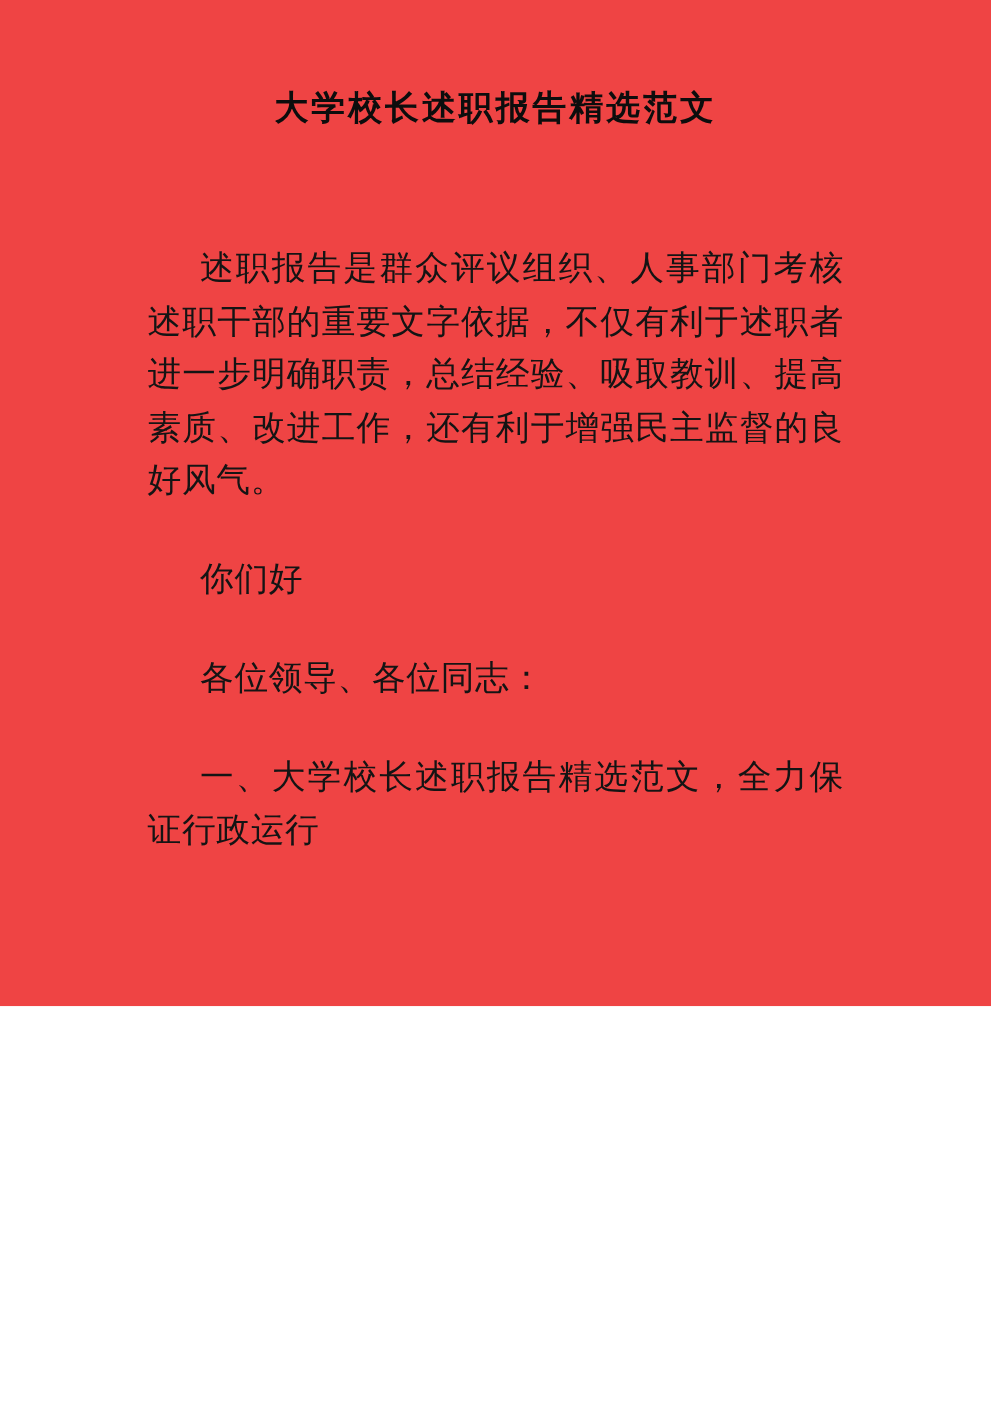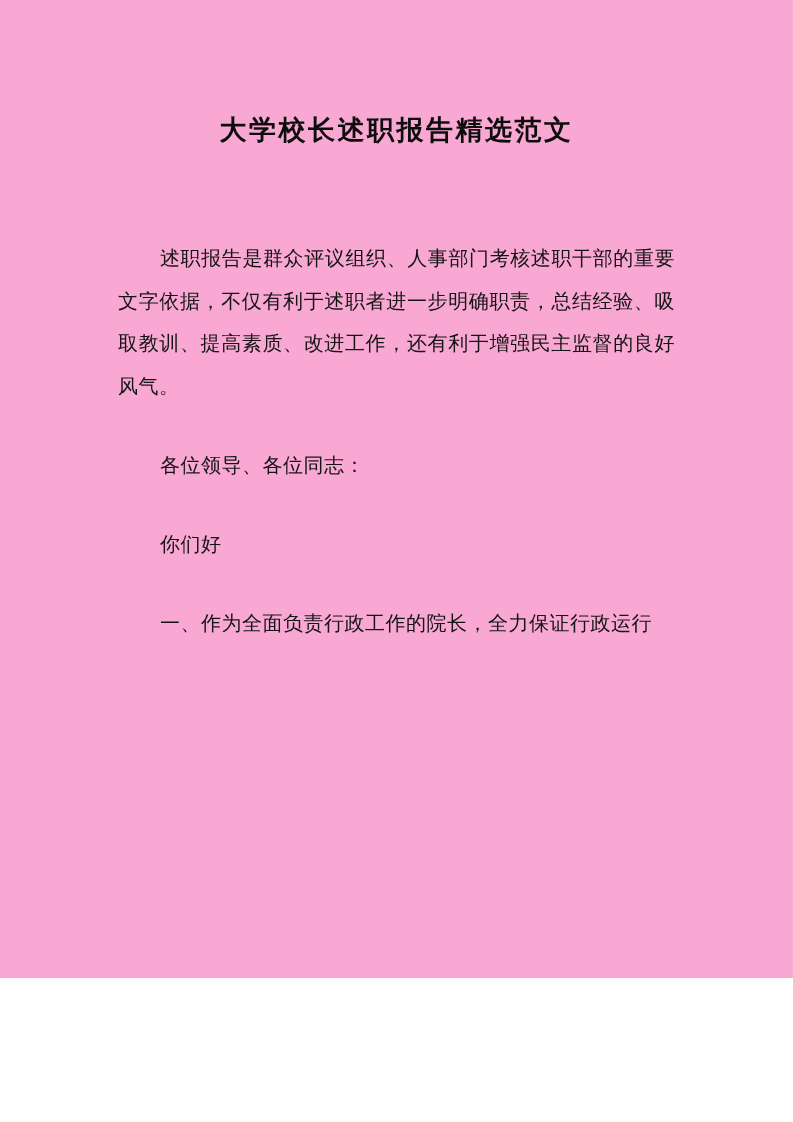--- a/index.html
+++ b/index.html
@@ -3,60 +3,60 @@
 <meta charset="utf-8">
 <style>
   html, body {
     margin: 0;
     padding: 0;
     background: #ffffff;
   }
   .page {
     position: relative;
     width: 793px;
-    height: 978px;
+    height: 805px;
     margin: 0 auto;
-    background: #f9a8d4;
+    background: #ef4444;
     box-sizing: border-box;
-    padding: 108px 118px 0 118px;
+    padding: 64px 118px 0 118px;
     overflow: hidden;
     color: #141414;
     font-family: "Liberation Serif", "DejaVu Serif", serif;
   }
   .doc-title {
     margin: 0 0 85px 0;
     font-size: 27px;
     line-height: 44px;
     font-weight: bold;
     text-align: center;
     letter-spacing: 2.5px;
     color: #0d0d0d;
   }
   .para {
     margin: 0 0 36.5px 0;
-    font-size: 20px;
+    font-size: 27px;
     line-height: 42.5px;
     text-align: justify;
     text-justify: inter-ideograph;
     text-indent: 42px;
     letter-spacing: 0.5px;
     color: #141414;
   }
   .para:last-child {
     margin-bottom: 0;
   }
 </style>
 </head>
 <body>
 
 <div class="page">
   <h1 class="doc-title">大学校长述职报告精选范文</h1>
 
   <p class="para">述职报告是群众评议组织、人事部门考核述职干部的重要文字依据，不仅有利于述职者进一步明确职责，总结经验、吸取教训、提高素质、改进工作，还有利于增强民主监督的良好风气。</p>
 
 
+  <p class="para">你们好</p>
+
   <p class="para">各位领导、各位同志：</p>
 
-  <p class="para">你们好</p>
 
-
-  <p class="para">一、作为全面负责行政工作的院长，全力保证行政运行</p>
+  <p class="para">一、大学校长述职报告精选范文，全力保证行政运行</p>
 </div>
 
 </body></html>

